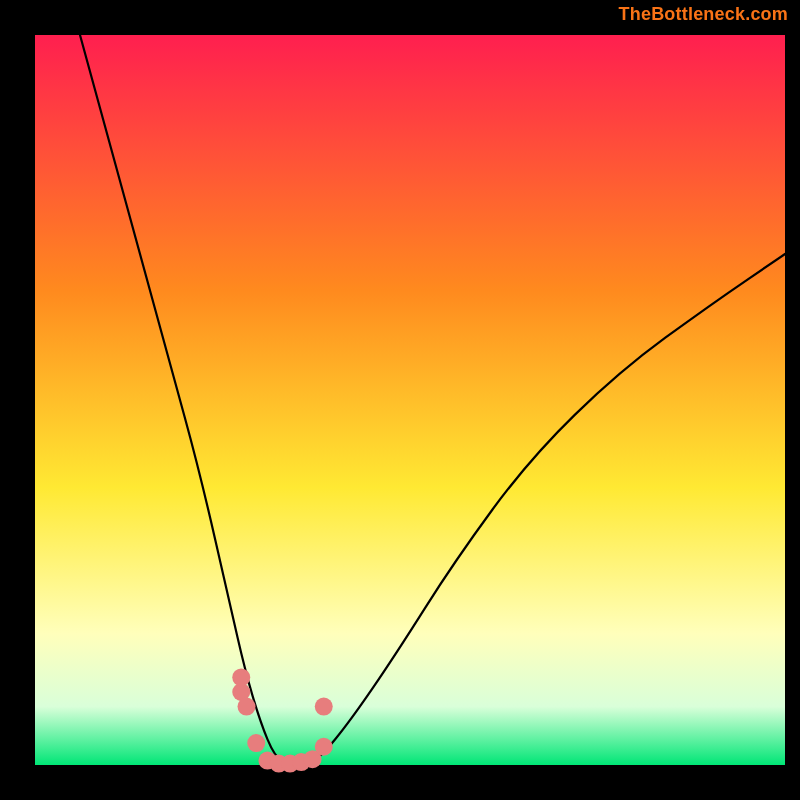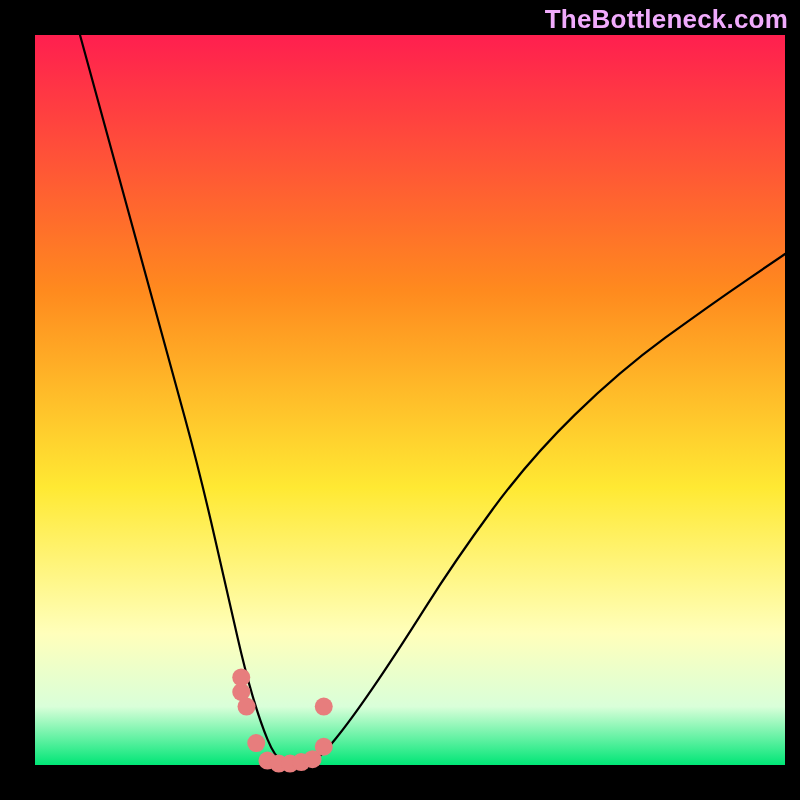--- a/index.html
+++ b/index.html
@@ -16,22 +16,22 @@
     top: 0;
     left: 0;
     width: 800px;
     height: 800px;
     background: #000;
   }
   .watermark {
     position: absolute;
     top: 4px;
     right: 12px;
-    color: #f0abfc;
-    font-size: 26px;
+    color: #f97316;
+    font-size: 18px;
     font-weight: 600;
     letter-spacing: 0.2px;
     z-index: 50;
     user-select: none;
     text-align: center;
   }
   svg {
     position: absolute;
     top: 0;
     left: 0;

